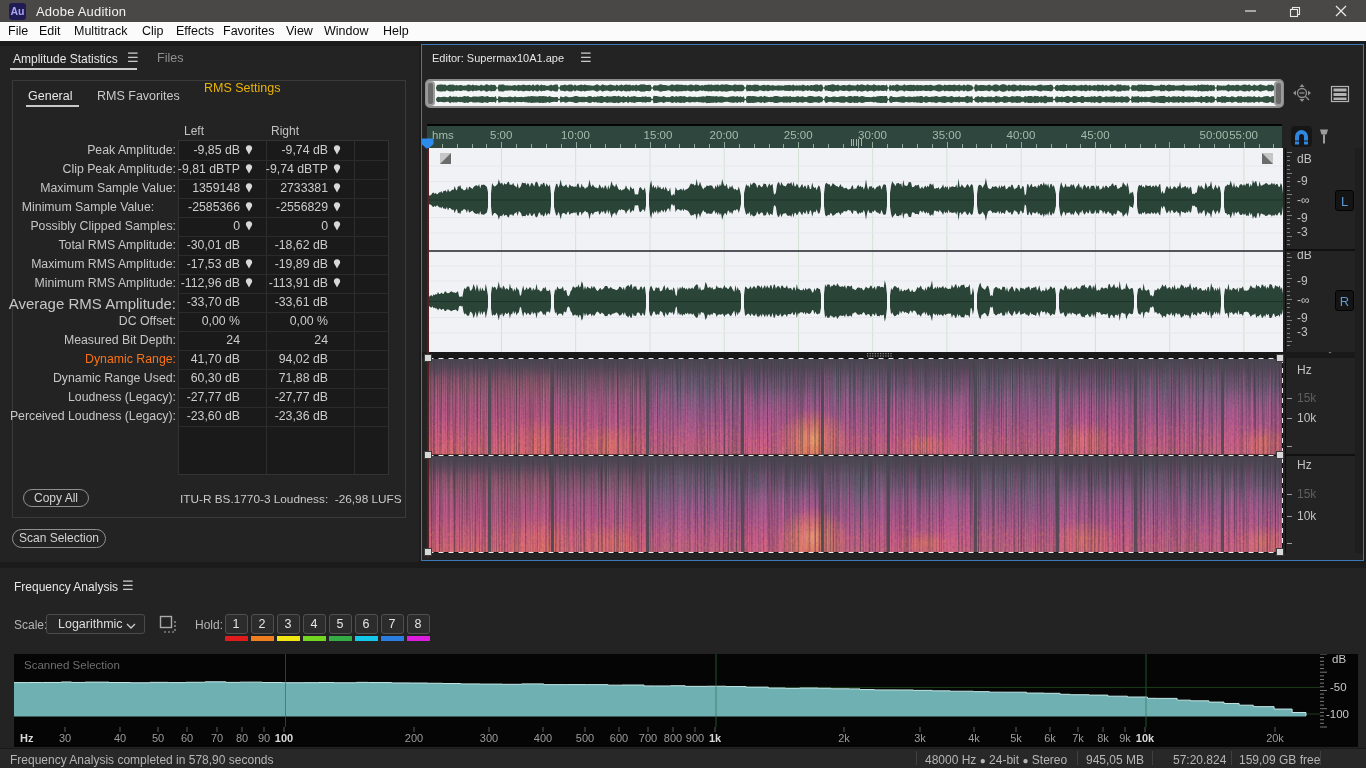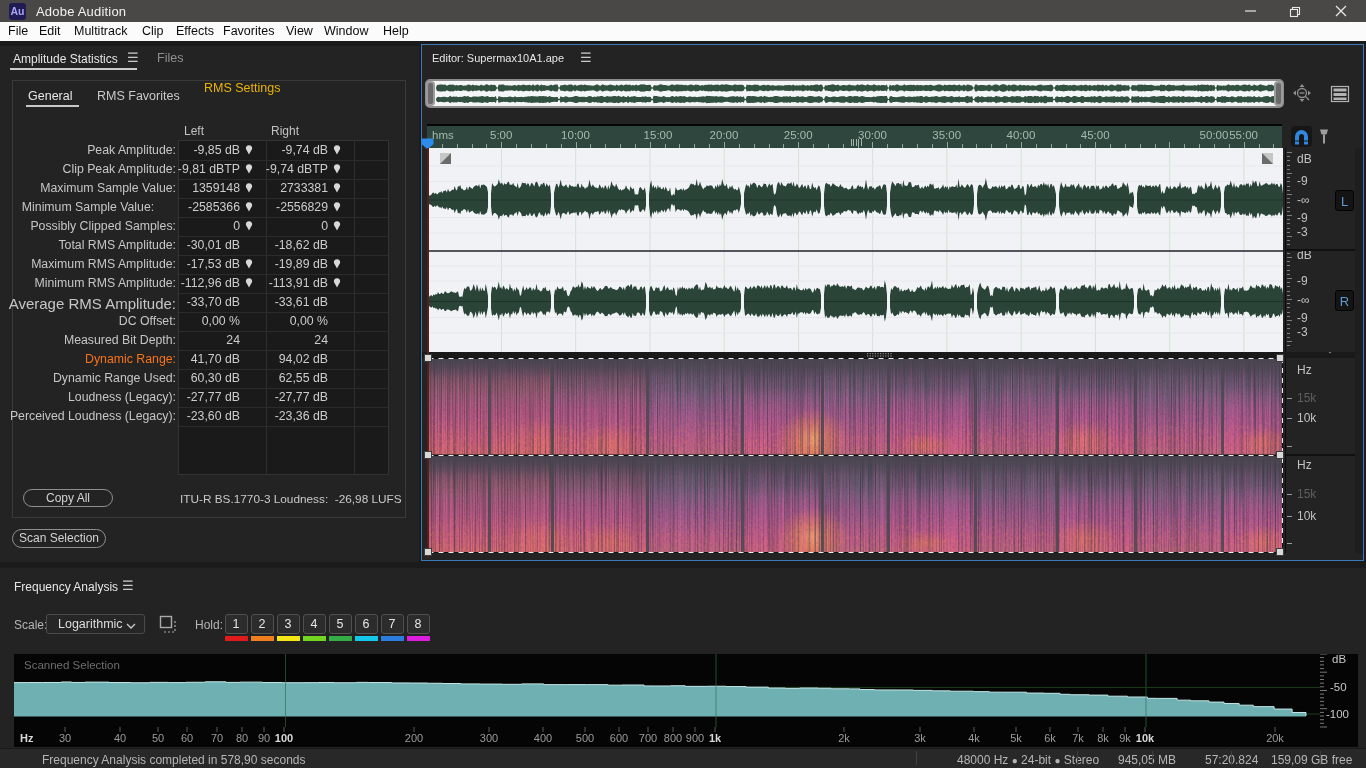--- a/index.html
+++ b/index.html
@@ -49,21 +49,21 @@
 .scdim { color:#5f5f5f; }
 .chbtn { position:absolute; left:49px; width:19px; height:21px; background:#141414; border:1px solid #020202;
   border-radius:3px; color:#5e99d3; font-size:13px; text-align:center; line-height:21px; }
 .sctick { position:absolute; left:1px; height:1px; background:#9a9a9a; }
 
 #fqdrop { position:absolute; left:46px; top:614px; width:99px; height:20px; background:#262626; border:1px solid #4b4b4b; border-radius:3px; }
 .holdbtn { position:absolute; top:614px; width:23px; height:20px; background:#2c2c2c; border:1px solid #505050;
   border-radius:3px; color:#e5e5e5; font-size:12.5px; text-align:center; line-height:18px; }
 .holdbar { position:absolute; top:636px; width:23px; height:5px; }
 .sep { position:absolute; top:751px; width:1px; height:14px; background:#404040; }
-.stxt { position:absolute; top:753px; font-size:12px; color:#b5b5b5; white-space:nowrap;margin-left:32px; }
+.stxt { position:absolute; top:753px; font-size:12px; color:#b5b5b5; white-space:nowrap; }
 </style>
 </head>
 <body>
 
 <div id="titlebar">
   <div id="aulogo">Au</div>
   <div id="apptitle">Adobe Audition</div>
   <svg class="abs" style="left:1240px;top:0" width="126" height="22">
     <line x1="5" y1="11" x2="16" y2="11" stroke="#e8e8e8" stroke-width="1.2"></line>
     <rect x="52.5" y="7.5" width="7" height="7" fill="none" stroke="#e8e8e8" stroke-width="1.1"></rect>
@@ -188,28 +188,28 @@
 <div class="val" style="left:150px;top:314px;width:90px">0,00 %</div>
 <div class="val" style="left:238px;top:314px;width:90px">0,00 %</div>
 <div class="txt" style="left:0;top:333px;width:176px;text-align:right;font-size:12.3px;color:#c6c6c6">Measured Bit Depth:</div>
 <div class="val" style="left:150px;top:333px;width:90px">24</div>
 <div class="val" style="left:238px;top:333px;width:90px">24</div>
 <div class="txt" style="left:0;top:352px;width:176px;text-align:right;font-size:12.3px;color:#f97316">Dynamic Range:</div>
 <div class="val" style="left:150px;top:352px;width:90px">41,70 dB</div>
 <div class="val" style="left:238px;top:352px;width:90px">94,02 dB</div>
 <div class="txt" style="left:0;top:371px;width:176px;text-align:right;font-size:12.3px;color:#c6c6c6">Dynamic Range Used:</div>
 <div class="val" style="left:150px;top:371px;width:90px">60,30 dB</div>
-<div class="val" style="left:238px;top:371px;width:90px">62,55 dB</div>
+<div class="val" style="left:238px;top:371px;width:90px">71,88 dB</div>
 <div class="txt" style="left:0;top:390px;width:176px;text-align:right;font-size:12.3px;color:#c6c6c6">Loudness (Legacy):</div>
 <div class="val" style="left:150px;top:390px;width:90px">-27,77 dB</div>
 <div class="val" style="left:238px;top:390px;width:90px">-27,77 dB</div>
 <div class="txt" style="left:0;top:409px;width:176px;text-align:right;font-size:12.3px;color:#c6c6c6">Perceived Loudness (Legacy):</div>
 <div class="val" style="left:150px;top:409px;width:90px">-23,60 dB</div>
 <div class="val" style="left:238px;top:409px;width:90px">-23,36 dB</div>
-<div class="btn" style="left:23px;top:489px;width:90px;height:18px;line-height:16px">Copy All</div>
+<div class="btn" style="left:23px;top:489px;width:66px;height:18px;line-height:16px">Copy All</div>
 <div class="txt" style="left:180px;top:492px;font-size:11.8px;color:#c9c9c9">ITU-R BS.1770-3 Loudness:&nbsp; -26,98 LUFS</div>
 <div class="btn" style="left:12px;top:529px;width:94px;height:19px;line-height:17px">Scan Selection</div>
 
 <div id="editorpanel"></div>
 <div class="ptab" style="left:432px;top:52px;font-size:11px">Editor: Supermax10A1.ape</div>
 <div class="hamb" style="left:580px;top:50px">☰</div>
 <div id="overview">
   <svg width="855" height="25" style="position:absolute;left:0;top:0">
       <path d="M9.0,6.5 L10.0,3.9 L11.6,3.7 L13.3,3.6 L14.9,3.4 L16.5,3.7 L18.2,3.4 L19.8,4.8 L21.4,4.1 L23.1,3.4 L24.7,3.8 L26.3,3.4 L28.0,4.6 L29.6,4.1 L31.2,4.4 L32.9,4.0 L34.5,3.9 L36.1,4.8 L37.8,4.5 L39.4,4.4 L41.0,3.4 L42.7,3.7 L44.3,4.6 L45.9,3.6 L47.6,4.6 L49.2,3.9 L50.8,4.6 L52.5,4.8 L54.1,3.5 L55.7,4.5 L57.4,4.5 L59.0,3.3 L60.6,3.5 L62.3,4.4 L63.9,3.4 L65.5,4.0 L67.2,3.8 L68.8,4.5 L69.8,6.5 L70.7,6.5 L71.7,3.4 L73.4,3.8 L75.0,3.4 L76.6,3.5 L78.3,4.4 L79.9,4.3 L81.5,4.6 L83.2,4.6 L84.8,4.7 L86.4,4.3 L88.1,3.9 L89.7,4.8 L91.3,3.8 L93.0,4.3 L94.6,4.3 L96.3,3.6 L97.9,4.1 L99.5,4.3 L101.2,4.1 L102.8,3.7 L104.4,4.7 L106.1,3.3 L107.7,4.8 L109.3,3.7 L111.0,3.5 L112.6,4.8 L114.2,3.6 L115.9,4.3 L117.5,3.9 L119.1,4.8 L120.8,4.7 L122.4,4.5 L124.0,3.4 L125.7,4.5 L127.3,3.7 L128.9,3.4 L130.6,3.4 L131.6,6.5 L132.5,6.5 L133.5,4.3 L135.1,4.3 L136.7,4.0 L138.3,3.6 L139.9,4.6 L141.5,3.7 L143.2,3.6 L144.8,3.5 L146.4,4.7 L148.0,3.4 L149.6,4.7 L151.2,4.3 L152.8,3.9 L154.4,3.4 L156.0,4.3 L157.6,3.4 L159.3,4.0 L160.9,4.3 L162.5,4.3 L164.1,4.5 L165.7,4.7 L167.3,4.6 L168.9,3.8 L170.5,3.3 L172.1,4.6 L173.7,4.7 L175.4,3.3 L177.0,4.0 L178.6,4.2 L180.2,4.4 L181.8,3.9 L183.4,3.6 L185.0,4.1 L186.6,4.2 L188.2,4.7 L189.9,3.4 L191.5,4.8 L193.1,4.1 L194.7,3.5 L196.3,4.6 L197.9,3.7 L199.5,3.4 L201.1,3.9 L202.7,3.6 L204.3,4.6 L206.0,4.1 L207.6,4.6 L209.2,3.5 L210.8,4.4 L212.4,4.1 L214.0,3.3 L215.6,3.5 L217.2,3.3 L218.8,4.1 L220.4,4.1 L222.1,3.7 L223.7,4.1 L224.7,6.5 L225.6,6.5 L226.6,4.4 L228.2,4.2 L229.8,4.6 L231.4,4.2 L233.0,3.3 L234.7,3.4 L236.3,3.9 L237.9,4.1 L239.5,4.3 L241.1,4.7 L242.7,4.4 L244.3,3.6 L245.9,3.5 L247.5,4.3 L249.1,3.6 L250.8,3.6 L252.4,3.8 L254.0,3.8 L255.6,3.7 L257.2,4.3 L258.8,3.7 L260.4,4.4 L262.0,4.1 L263.6,3.6 L265.3,3.8 L266.9,4.4 L268.5,3.4 L270.1,3.8 L271.7,3.9 L273.3,4.8 L274.9,4.0 L276.5,4.4 L278.1,3.8 L279.7,4.1 L281.4,3.6 L283.0,3.8 L284.6,3.6 L286.2,4.3 L287.8,3.8 L289.4,3.7 L291.0,3.6 L292.6,4.3 L294.2,3.5 L295.8,3.5 L297.5,3.8 L299.1,3.3 L300.7,3.4 L302.3,4.0 L303.9,4.0 L305.5,4.6 L307.1,3.5 L308.7,3.4 L310.3,4.1 L311.9,3.8 L313.6,3.7 L315.2,3.7 L316.8,4.5 L317.8,6.5 L318.7,6.5 L319.7,3.6 L321.3,3.9 L322.9,3.8 L324.5,4.2 L326.1,3.9 L327.7,3.6 L329.4,3.8 L331.0,3.7 L332.6,4.8 L334.2,4.6 L335.8,4.1 L337.4,3.8 L339.0,4.5 L340.6,3.8 L342.2,3.9 L343.8,4.7 L345.4,4.1 L347.0,4.5 L348.6,4.7 L350.2,4.6 L351.8,4.3 L353.4,4.5 L355.0,4.5 L356.6,4.7 L358.3,4.1 L359.9,4.2 L361.5,3.9 L363.1,3.9 L364.7,4.4 L366.3,3.4 L367.9,4.8 L369.5,4.2 L371.1,4.4 L372.7,4.2 L374.3,4.6 L375.9,3.6 L377.5,4.2 L379.1,4.7 L380.7,3.9 L382.3,4.7 L383.9,4.0 L385.6,4.3 L387.2,3.9 L388.8,3.4 L390.4,3.6 L392.0,4.2 L393.6,3.6 L395.2,3.8 L396.2,6.5 L397.1,6.5 L398.1,4.2 L399.8,4.6 L401.4,3.9 L403.0,4.0 L404.6,3.4 L406.3,3.3 L407.9,3.9 L409.5,4.3 L411.1,3.5 L412.8,4.8 L414.4,4.6 L416.0,4.0 L417.6,3.9 L419.3,4.6 L420.9,3.9 L422.5,3.5 L424.1,4.2 L425.8,4.2 L427.4,4.5 L429.0,4.4 L430.6,3.3 L432.2,4.2 L433.9,3.4 L435.5,3.4 L437.1,3.9 L438.7,4.4 L440.4,3.3 L442.0,4.1 L443.6,4.2 L445.2,4.3 L446.9,3.3 L448.5,4.1 L450.1,4.4 L451.7,4.1 L453.4,4.6 L455.0,3.9 L456.6,4.1 L458.2,4.4 L459.9,3.6 L460.9,6.5 L461.8,6.5 L462.8,3.6 L464.4,4.8 L466.0,4.0 L467.7,4.4 L469.3,3.4 L470.9,3.6 L472.5,4.4 L474.1,4.4 L475.7,4.6 L477.3,3.3 L479.0,4.4 L480.6,3.9 L482.2,4.1 L483.8,3.8 L485.4,3.9 L487.0,3.7 L488.6,4.6 L490.3,3.7 L491.9,4.3 L493.5,4.0 L495.1,4.3 L496.7,4.4 L498.3,4.0 L499.9,4.1 L501.6,4.3 L503.2,3.7 L504.8,3.9 L506.4,4.7 L508.0,4.4 L509.6,4.1 L511.2,3.4 L512.9,3.5 L514.5,4.0 L516.1,4.8 L517.7,3.6 L519.3,4.2 L520.9,3.9 L522.5,3.7 L524.2,3.9 L525.8,4.1 L527.4,3.4 L529.0,4.2 L530.6,4.2 L532.2,3.5 L533.8,4.5 L535.5,4.4 L537.1,3.6 L538.7,4.7 L540.3,3.5 L541.9,3.8 L543.5,4.2 L545.1,4.4 L546.1,6.5 L547.1,6.5 L548.1,3.6 L549.7,3.4 L551.3,4.6 L552.9,4.1 L554.5,4.0 L556.1,4.1 L557.8,4.3 L559.4,4.6 L561.0,3.9 L562.6,3.6 L564.2,4.7 L565.8,4.5 L567.4,3.6 L569.1,3.6 L570.7,3.8 L572.3,4.8 L573.9,3.7 L575.5,3.3 L577.1,3.3 L578.7,3.7 L580.3,4.7 L582.0,3.5 L583.6,4.5 L585.2,3.8 L586.8,3.4 L588.4,3.7 L590.0,4.6 L591.6,4.4 L593.3,3.4 L594.9,4.6 L596.5,3.9 L598.1,4.2 L599.7,4.6 L601.3,3.9 L602.9,4.7 L604.5,4.6 L606.2,4.2 L607.8,4.7 L609.4,4.7 L611.0,3.9 L612.6,3.7 L614.2,3.5 L615.8,4.6 L617.4,4.2 L619.1,4.3 L620.7,3.9 L622.3,4.1 L623.9,3.4 L625.5,4.2 L626.5,6.5 L627.5,6.5 L628.5,4.7 L630.1,3.8 L631.7,4.6 L633.4,3.9 L635.0,4.0 L636.6,3.4 L638.3,4.0 L639.9,3.9 L641.5,4.4 L643.2,4.0 L644.8,4.4 L646.4,3.7 L648.1,4.0 L649.7,4.6 L651.3,4.4 L653.0,4.2 L654.6,3.7 L656.2,4.5 L657.9,3.7 L659.5,3.8 L661.1,4.7 L662.8,3.8 L664.4,4.7 L666.0,4.6 L667.7,3.9 L669.3,4.4 L670.9,3.5 L672.6,4.1 L674.2,4.3 L675.8,3.6 L677.5,4.8 L679.1,3.7 L680.7,4.7 L682.4,4.6 L684.0,3.4 L685.6,3.8 L687.3,4.5 L688.9,4.6 L690.5,3.3 L692.2,3.8 L693.8,3.6 L695.4,4.6 L697.1,3.9 L698.7,4.3 L700.3,4.4 L702.0,4.3 L703.0,6.5 L703.9,6.5 L704.9,3.9 L706.5,4.3 L708.1,4.2 L709.7,4.6 L711.4,3.6 L713.0,3.8 L714.6,3.6 L716.2,4.1 L717.8,3.5 L719.4,4.0 L721.0,3.9 L722.7,3.9 L724.3,3.7 L725.9,4.2 L727.5,4.7 L729.1,4.8 L730.7,4.5 L732.3,4.7 L734.0,3.5 L735.6,4.1 L737.2,3.7 L738.8,4.8 L740.4,4.1 L742.0,3.5 L743.6,3.9 L745.3,4.2 L746.9,4.1 L748.5,4.7 L750.1,4.6 L751.7,4.6 L753.3,4.2 L754.9,4.2 L756.6,3.5 L758.2,4.6 L759.8,4.4 L761.4,4.4 L763.0,4.6 L764.6,4.4 L766.2,4.4 L767.9,4.1 L769.5,4.8 L771.1,3.4 L772.7,4.2 L774.3,3.4 L775.9,3.8 L777.5,3.8 L779.2,4.1 L780.8,3.4 L782.4,4.6 L784.0,3.8 L785.6,4.4 L787.2,3.8 L788.2,6.5 L789.2,6.5 L790.2,3.7 L791.8,4.6 L793.4,4.5 L795.0,4.8 L796.6,4.5 L798.2,4.7 L799.8,4.2 L801.4,3.3 L803.0,4.3 L804.6,4.3 L806.2,4.1 L807.8,4.4 L809.4,3.7 L811.1,3.7 L812.7,4.6 L814.3,4.4 L815.9,3.8 L817.5,3.4 L819.1,3.8 L820.7,4.2 L822.3,3.3 L823.9,4.8 L825.5,4.7 L827.1,3.6 L828.7,4.2 L830.3,4.7 L831.9,4.0 L833.5,3.3 L835.1,4.0 L836.8,4.3 L838.4,4.7 L840.0,4.7 L841.6,3.5 L843.2,4.1 L844.8,3.4 L846.4,4.7 L848.0,4.4 L849.0,6.5 L849.0,7.5 L848.0,9.6 L846.4,9.3 L844.8,10.6 L843.2,9.9 L841.6,10.5 L840.0,9.3 L838.4,9.3 L836.8,9.7 L835.1,10.0 L833.5,10.7 L831.9,10.0 L830.3,9.3 L828.7,9.8 L827.1,10.4 L825.5,9.3 L823.9,9.2 L822.3,10.7 L820.7,9.8 L819.1,10.2 L817.5,10.6 L815.9,10.2 L814.3,9.6 L812.7,9.4 L811.1,10.3 L809.4,10.3 L807.8,9.6 L806.2,9.9 L804.6,9.7 L803.0,9.7 L801.4,10.7 L799.8,9.8 L798.2,9.3 L796.6,9.5 L795.0,9.2 L793.4,9.5 L791.8,9.4 L790.2,10.3 L789.2,7.5 L788.2,7.5 L787.2,10.2 L785.6,9.6 L784.0,10.2 L782.4,9.4 L780.8,10.6 L779.2,9.9 L777.5,10.2 L775.9,10.2 L774.3,10.6 L772.7,9.8 L771.1,10.6 L769.5,9.2 L767.9,9.9 L766.2,9.6 L764.6,9.6 L763.0,9.4 L761.4,9.6 L759.8,9.6 L758.2,9.4 L756.6,10.5 L754.9,9.8 L753.3,9.8 L751.7,9.4 L750.1,9.4 L748.5,9.3 L746.9,9.9 L745.3,9.8 L743.6,10.1 L742.0,10.5 L740.4,9.9 L738.8,9.2 L737.2,10.3 L735.6,9.9 L734.0,10.5 L732.3,9.3 L730.7,9.5 L729.1,9.2 L727.5,9.3 L725.9,9.8 L724.3,10.3 L722.7,10.1 L721.0,10.1 L719.4,10.0 L717.8,10.5 L716.2,9.9 L714.6,10.4 L713.0,10.2 L711.4,10.4 L709.7,9.4 L708.1,9.8 L706.5,9.7 L704.9,10.1 L703.9,7.5 L703.0,7.5 L702.0,9.7 L700.3,9.6 L698.7,9.7 L697.1,10.1 L695.4,9.4 L693.8,10.4 L692.2,10.2 L690.5,10.7 L688.9,9.4 L687.3,9.5 L685.6,10.2 L684.0,10.6 L682.4,9.4 L680.7,9.3 L679.1,10.3 L677.5,9.2 L675.8,10.4 L674.2,9.7 L672.6,9.9 L670.9,10.5 L669.3,9.6 L667.7,10.1 L666.0,9.4 L664.4,9.3 L662.8,10.2 L661.1,9.3 L659.5,10.2 L657.9,10.3 L656.2,9.5 L654.6,10.3 L653.0,9.8 L651.3,9.6 L649.7,9.4 L648.1,10.0 L646.4,10.3 L644.8,9.6 L643.2,10.0 L641.5,9.6 L639.9,10.1 L638.3,10.0 L636.6,10.6 L635.0,10.0 L633.4,10.1 L631.7,9.4 L630.1,10.2 L628.5,9.3 L627.5,7.5 L626.5,7.5 L625.5,9.8 L623.9,10.6 L622.3,9.9 L620.7,10.1 L619.1,9.7 L617.4,9.8 L615.8,9.4 L614.2,10.5 L612.6,10.3 L611.0,10.1 L609.4,9.3 L607.8,9.3 L606.2,9.8 L604.5,9.4 L602.9,9.3 L601.3,10.1 L599.7,9.4 L598.1,9.8 L596.5,10.1 L594.9,9.4 L593.3,10.6 L591.6,9.6 L590.0,9.4 L588.4,10.3 L586.8,10.6 L585.2,10.2 L583.6,9.5 L582.0,10.5 L580.3,9.3 L578.7,10.3 L577.1,10.7 L575.5,10.7 L573.9,10.3 L572.3,9.2 L570.7,10.2 L569.1,10.4 L567.4,10.4 L565.8,9.5 L564.2,9.3 L562.6,10.4 L561.0,10.1 L559.4,9.4 L557.8,9.7 L556.1,9.9 L554.5,10.0 L552.9,9.9 L551.3,9.4 L549.7,10.6 L548.1,10.4 L547.1,7.5 L546.1,7.5 L545.1,9.6 L543.5,9.8 L541.9,10.2 L540.3,10.5 L538.7,9.3 L537.1,10.4 L535.5,9.6 L533.8,9.5 L532.2,10.5 L530.6,9.8 L529.0,9.8 L527.4,10.6 L525.8,9.9 L524.2,10.1 L522.5,10.3 L520.9,10.1 L519.3,9.8 L517.7,10.4 L516.1,9.2 L514.5,10.0 L512.9,10.5 L511.2,10.6 L509.6,9.9 L508.0,9.6 L506.4,9.3 L504.8,10.1 L503.2,10.3 L501.6,9.7 L499.9,9.9 L498.3,10.0 L496.7,9.6 L495.1,9.7 L493.5,10.0 L491.9,9.7 L490.3,10.3 L488.6,9.4 L487.0,10.3 L485.4,10.1 L483.8,10.2 L482.2,9.9 L480.6,10.1 L479.0,9.6 L477.3,10.7 L475.7,9.4 L474.1,9.6 L472.5,9.6 L470.9,10.4 L469.3,10.6 L467.7,9.6 L466.0,10.0 L464.4,9.2 L462.8,10.4 L461.8,7.5 L460.9,7.5 L459.9,10.4 L458.2,9.6 L456.6,9.9 L455.0,10.1 L453.4,9.4 L451.7,9.9 L450.1,9.6 L448.5,9.9 L446.9,10.7 L445.2,9.7 L443.6,9.8 L442.0,9.9 L440.4,10.7 L438.7,9.6 L437.1,10.1 L435.5,10.6 L433.9,10.6 L432.2,9.8 L430.6,10.7 L429.0,9.6 L427.4,9.5 L425.8,9.8 L424.1,9.8 L422.5,10.5 L420.9,10.1 L419.3,9.4 L417.6,10.1 L416.0,10.0 L414.4,9.4 L412.8,9.2 L411.1,10.5 L409.5,9.7 L407.9,10.1 L406.3,10.7 L404.6,10.6 L403.0,10.0 L401.4,10.1 L399.8,9.4 L398.1,9.8 L397.1,7.5 L396.2,7.5 L395.2,10.2 L393.6,10.4 L392.0,9.8 L390.4,10.4 L388.8,10.6 L387.2,10.1 L385.6,9.7 L383.9,10.0 L382.3,9.3 L380.7,10.1 L379.1,9.3 L377.5,9.8 L375.9,10.4 L374.3,9.4 L372.7,9.8 L371.1,9.6 L369.5,9.8 L367.9,9.2 L366.3,10.6 L364.7,9.6 L363.1,10.1 L361.5,10.1 L359.9,9.8 L358.3,9.9 L356.6,9.3 L355.0,9.5 L353.4,9.5 L351.8,9.7 L350.2,9.4 L348.6,9.3 L347.0,9.5 L345.4,9.9 L343.8,9.3 L342.2,10.1 L340.6,10.2 L339.0,9.5 L337.4,10.2 L335.8,9.9 L334.2,9.4 L332.6,9.2 L331.0,10.3 L329.4,10.2 L327.7,10.4 L326.1,10.1 L324.5,9.8 L322.9,10.2 L321.3,10.1 L319.7,10.4 L318.7,7.5 L317.8,7.5 L316.8,9.5 L315.2,10.3 L313.6,10.3 L311.9,10.2 L310.3,9.9 L308.7,10.6 L307.1,10.5 L305.5,9.4 L303.9,10.0 L302.3,10.0 L300.7,10.6 L299.1,10.7 L297.5,10.2 L295.8,10.5 L294.2,10.5 L292.6,9.7 L291.0,10.4 L289.4,10.3 L287.8,10.2 L286.2,9.7 L284.6,10.4 L283.0,10.2 L281.4,10.4 L279.7,9.9 L278.1,10.2 L276.5,9.6 L274.9,10.0 L273.3,9.2 L271.7,10.1 L270.1,10.2 L268.5,10.6 L266.9,9.6 L265.3,10.2 L263.6,10.4 L262.0,9.9 L260.4,9.6 L258.8,10.3 L257.2,9.7 L255.6,10.3 L254.0,10.2 L252.4,10.2 L250.8,10.4 L249.1,10.4 L247.5,9.7 L245.9,10.5 L244.3,10.4 L242.7,9.6 L241.1,9.3 L239.5,9.7 L237.9,9.9 L236.3,10.1 L234.7,10.6 L233.0,10.7 L231.4,9.8 L229.8,9.4 L228.2,9.8 L226.6,9.6 L225.6,7.5 L224.7,7.5 L223.7,9.9 L222.1,10.3 L220.4,9.9 L218.8,9.9 L217.2,10.7 L215.6,10.5 L214.0,10.7 L212.4,9.9 L210.8,9.6 L209.2,10.5 L207.6,9.4 L206.0,9.9 L204.3,9.4 L202.7,10.4 L201.1,10.1 L199.5,10.6 L197.9,10.3 L196.3,9.4 L194.7,10.5 L193.1,9.9 L191.5,9.2 L189.9,10.6 L188.2,9.3 L186.6,9.8 L185.0,9.9 L183.4,10.4 L181.8,10.1 L180.2,9.6 L178.6,9.8 L177.0,10.0 L175.4,10.7 L173.7,9.3 L172.1,9.4 L170.5,10.7 L168.9,10.2 L167.3,9.4 L165.7,9.3 L164.1,9.5 L162.5,9.7 L160.9,9.7 L159.3,10.0 L157.6,10.6 L156.0,9.7 L154.4,10.6 L152.8,10.1 L151.2,9.7 L149.6,9.3 L148.0,10.6 L146.4,9.3 L144.8,10.5 L143.2,10.4 L141.5,10.3 L139.9,9.4 L138.3,10.4 L136.7,10.0 L135.1,9.7 L133.5,9.7 L132.5,7.5 L131.6,7.5 L130.6,10.6 L128.9,10.6 L127.3,10.3 L125.7,9.5 L124.0,10.6 L122.4,9.5 L120.8,9.3 L119.1,9.2 L117.5,10.1 L115.9,9.7 L114.2,10.4 L112.6,9.2 L111.0,10.5 L109.3,10.3 L107.7,9.2 L106.1,10.7 L104.4,9.3 L102.8,10.3 L101.2,9.9 L99.5,9.7 L97.9,9.9 L96.3,10.4 L94.6,9.7 L93.0,9.7 L91.3,10.2 L89.7,9.2 L88.1,10.1 L86.4,9.7 L84.8,9.3 L83.2,9.4 L81.5,9.4 L79.9,9.7 L78.3,9.6 L76.6,10.5 L75.0,10.6 L73.4,10.2 L71.7,10.6 L70.7,7.5 L69.8,7.5 L68.8,9.5 L67.2,10.2 L65.5,10.0 L63.9,10.6 L62.3,9.6 L60.6,10.5 L59.0,10.7 L57.4,9.5 L55.7,9.5 L54.1,10.5 L52.5,9.2 L50.8,9.4 L49.2,10.1 L47.6,9.4 L45.9,10.4 L44.3,9.4 L42.7,10.3 L41.0,10.6 L39.4,9.6 L37.8,9.5 L36.1,9.2 L34.5,10.1 L32.9,10.0 L31.2,9.6 L29.6,9.9 L28.0,9.4 L26.3,10.6 L24.7,10.2 L23.1,10.6 L21.4,9.9 L19.8,9.2 L18.2,10.6 L16.5,10.3 L14.9,10.6 L13.3,10.4 L11.6,10.3 L10.0,10.1 L9.0,7.5 Z" fill="#31503f"></path>
 <path d="M9.0,18.0 L10.0,16.2 L11.6,15.7 L13.3,16.2 L14.9,15.9 L16.5,15.7 L18.2,15.8 L19.8,16.2 L21.4,16.2 L23.1,14.8 L24.7,16.0 L26.3,15.5 L28.0,15.7 L29.6,15.5 L31.2,16.2 L32.9,15.8 L34.5,16.1 L36.1,15.5 L37.8,14.9 L39.4,15.4 L41.0,15.0 L42.7,16.0 L44.3,16.3 L45.9,15.5 L47.6,15.6 L49.2,15.4 L50.8,15.7 L52.5,15.4 L54.1,15.2 L55.7,14.9 L57.4,15.8 L59.0,15.6 L60.6,15.1 L62.3,16.0 L63.9,16.1 L65.5,15.8 L67.2,16.2 L68.8,15.1 L69.8,18.0 L70.7,18.0 L71.7,15.1 L73.4,15.8 L75.0,16.1 L76.6,16.2 L78.3,15.9 L79.9,16.2 L81.5,15.7 L83.2,15.4 L84.8,15.9 L86.4,16.2 L88.1,15.2 L89.7,16.2 L91.3,16.0 L93.0,15.9 L94.6,15.7 L96.3,16.2 L97.9,15.7 L99.5,15.8 L101.2,15.2 L102.8,15.5 L104.4,15.0 L106.1,15.3 L107.7,15.2 L109.3,15.4 L111.0,15.6 L112.6,15.1 L114.2,15.3 L115.9,14.9 L117.5,15.2 L119.1,15.2 L120.8,15.9 L122.4,15.1 L124.0,15.7 L125.7,16.1 L127.3,16.2 L128.9,16.0 L130.6,15.9 L131.6,18.0 L132.5,18.0 L133.5,15.3 L135.1,15.9 L136.7,16.2 L138.3,15.2 L139.9,15.5 L141.5,16.3 L143.2,16.2 L144.8,16.1 L146.4,15.8 L148.0,15.0 L149.6,14.9 L151.2,15.4 L152.8,16.0 L154.4,15.7 L156.0,15.8 L157.6,15.8 L159.3,16.3 L160.9,15.4 L162.5,15.1 L164.1,15.2 L165.7,16.2 L167.3,15.5 L168.9,16.0 L170.5,15.2 L172.1,15.6 L173.7,14.9 L175.4,15.1 L177.0,16.1 L178.6,15.8 L180.2,14.9 L181.8,15.6 L183.4,15.6 L185.0,15.6 L186.6,15.1 L188.2,14.9 L189.9,15.5 L191.5,14.8 L193.1,15.4 L194.7,16.1 L196.3,15.1 L197.9,15.7 L199.5,16.2 L201.1,14.8 L202.7,16.3 L204.3,15.4 L206.0,15.6 L207.6,15.0 L209.2,15.7 L210.8,16.0 L212.4,15.9 L214.0,16.0 L215.6,15.5 L217.2,15.8 L218.8,15.2 L220.4,15.9 L222.1,15.8 L223.7,15.9 L224.7,18.0 L225.6,18.0 L226.6,14.8 L228.2,15.0 L229.8,15.0 L231.4,15.4 L233.0,15.7 L234.7,16.1 L236.3,15.1 L237.9,15.6 L239.5,16.2 L241.1,16.0 L242.7,16.2 L244.3,15.2 L245.9,14.9 L247.5,16.0 L249.1,15.1 L250.8,15.8 L252.4,15.3 L254.0,15.0 L255.6,15.4 L257.2,15.1 L258.8,15.7 L260.4,16.3 L262.0,15.5 L263.6,15.4 L265.3,16.0 L266.9,15.7 L268.5,15.8 L270.1,16.3 L271.7,15.8 L273.3,15.7 L274.9,15.6 L276.5,15.2 L278.1,15.7 L279.7,14.8 L281.4,15.1 L283.0,14.9 L284.6,15.3 L286.2,15.3 L287.8,15.5 L289.4,15.1 L291.0,15.8 L292.6,15.4 L294.2,15.3 L295.8,15.5 L297.5,15.9 L299.1,16.2 L300.7,16.2 L302.3,15.8 L303.9,15.4 L305.5,15.2 L307.1,15.2 L308.7,15.8 L310.3,14.9 L311.9,15.9 L313.6,15.2 L315.2,16.2 L316.8,15.2 L317.8,18.0 L318.7,18.0 L319.7,15.3 L321.3,14.9 L322.9,15.0 L324.5,15.3 L326.1,15.0 L327.7,15.2 L329.4,15.4 L331.0,16.0 L332.6,15.5 L334.2,15.0 L335.8,15.9 L337.4,14.8 L339.0,15.5 L340.6,15.7 L342.2,16.3 L343.8,15.7 L345.4,16.0 L347.0,15.3 L348.6,15.0 L350.2,14.9 L351.8,15.4 L353.4,15.7 L355.0,16.1 L356.6,15.3 L358.3,15.5 L359.9,15.2 L361.5,15.7 L363.1,15.0 L364.7,16.0 L366.3,15.8 L367.9,15.9 L369.5,15.4 L371.1,15.0 L372.7,16.0 L374.3,15.4 L375.9,15.2 L377.5,16.0 L379.1,16.2 L380.7,15.5 L382.3,15.1 L383.9,15.0 L385.6,15.2 L387.2,15.7 L388.8,15.7 L390.4,15.5 L392.0,14.9 L393.6,15.8 L395.2,15.9 L396.2,18.0 L397.1,18.0 L398.1,15.4 L399.8,14.9 L401.4,16.0 L403.0,16.3 L404.6,16.1 L406.3,15.5 L407.9,15.4 L409.5,16.0 L411.1,16.0 L412.8,15.4 L414.4,15.3 L416.0,15.3 L417.6,15.2 L419.3,16.2 L420.9,15.6 L422.5,15.0 L424.1,14.9 L425.8,15.8 L427.4,15.0 L429.0,15.3 L430.6,14.9 L432.2,16.0 L433.9,15.3 L435.5,15.0 L437.1,15.6 L438.7,16.1 L440.4,16.0 L442.0,16.1 L443.6,16.2 L445.2,16.1 L446.9,15.4 L448.5,16.1 L450.1,15.2 L451.7,15.2 L453.4,15.1 L455.0,15.1 L456.6,15.2 L458.2,14.9 L459.9,14.9 L460.9,18.0 L461.8,18.0 L462.8,15.4 L464.4,14.9 L466.0,16.1 L467.7,16.1 L469.3,16.2 L470.9,16.0 L472.5,15.7 L474.1,15.6 L475.7,15.3 L477.3,15.2 L479.0,16.2 L480.6,15.7 L482.2,15.5 L483.8,15.7 L485.4,16.1 L487.0,15.4 L488.6,15.7 L490.3,15.3 L491.9,15.6 L493.5,14.9 L495.1,14.9 L496.7,16.2 L498.3,15.2 L499.9,15.2 L501.6,15.9 L503.2,16.1 L504.8,15.6 L506.4,15.8 L508.0,15.2 L509.6,14.9 L511.2,15.7 L512.9,15.9 L514.5,15.6 L516.1,15.3 L517.7,15.1 L519.3,15.4 L520.9,15.9 L522.5,15.8 L524.2,15.0 L525.8,15.5 L527.4,16.2 L529.0,15.7 L530.6,15.9 L532.2,15.3 L533.8,16.2 L535.5,15.9 L537.1,16.2 L538.7,15.6 L540.3,14.8 L541.9,15.5 L543.5,15.7 L545.1,14.9 L546.1,18.0 L547.1,18.0 L548.1,16.2 L549.7,15.8 L551.3,15.1 L552.9,16.3 L554.5,15.2 L556.1,15.8 L557.8,16.3 L559.4,15.9 L561.0,15.6 L562.6,15.7 L564.2,15.5 L565.8,16.2 L567.4,16.0 L569.1,14.8 L570.7,15.6 L572.3,15.6 L573.9,16.2 L575.5,15.9 L577.1,14.9 L578.7,15.3 L580.3,15.5 L582.0,16.2 L583.6,15.7 L585.2,15.1 L586.8,15.6 L588.4,15.4 L590.0,14.9 L591.6,15.3 L593.3,15.3 L594.9,16.2 L596.5,16.3 L598.1,15.1 L599.7,15.7 L601.3,15.0 L602.9,15.1 L604.5,14.9 L606.2,15.7 L607.8,14.8 L609.4,15.2 L611.0,15.0 L612.6,16.1 L614.2,15.1 L615.8,15.7 L617.4,14.8 L619.1,14.8 L620.7,16.0 L622.3,15.7 L623.9,15.9 L625.5,15.6 L626.5,18.0 L627.5,18.0 L628.5,15.9 L630.1,15.3 L631.7,16.1 L633.4,16.0 L635.0,15.6 L636.6,16.2 L638.3,15.7 L639.9,15.0 L641.5,15.0 L643.2,16.0 L644.8,16.3 L646.4,15.1 L648.1,14.9 L649.7,15.4 L651.3,16.1 L653.0,15.9 L654.6,14.9 L656.2,14.9 L657.9,16.3 L659.5,16.0 L661.1,15.7 L662.8,15.9 L664.4,15.2 L666.0,15.7 L667.7,15.1 L669.3,16.1 L670.9,15.5 L672.6,14.8 L674.2,15.2 L675.8,16.2 L677.5,16.1 L679.1,15.3 L680.7,15.7 L682.4,15.7 L684.0,15.6 L685.6,15.4 L687.3,14.9 L688.9,15.9 L690.5,15.4 L692.2,15.9 L693.8,15.5 L695.4,15.2 L697.1,16.1 L698.7,15.6 L700.3,15.2 L702.0,16.3 L703.0,18.0 L703.9,18.0 L704.9,15.1 L706.5,15.7 L708.1,15.5 L709.7,15.4 L711.4,15.1 L713.0,16.2 L714.6,15.5 L716.2,16.2 L717.8,15.7 L719.4,15.8 L721.0,16.3 L722.7,15.9 L724.3,15.6 L725.9,15.3 L727.5,14.9 L729.1,15.7 L730.7,15.5 L732.3,15.2 L734.0,14.9 L735.6,14.9 L737.2,14.8 L738.8,15.8 L740.4,16.1 L742.0,14.9 L743.6,16.2 L745.3,15.6 L746.9,15.2 L748.5,15.5 L750.1,15.7 L751.7,14.9 L753.3,15.9 L754.9,15.5 L756.6,15.1 L758.2,16.1 L759.8,15.8 L761.4,15.6 L763.0,15.5 L764.6,16.0 L766.2,15.6 L767.9,16.2 L769.5,16.2 L771.1,15.8 L772.7,16.1 L774.3,14.8 L775.9,15.9 L777.5,15.9 L779.2,15.1 L780.8,15.2 L782.4,15.9 L784.0,15.1 L785.6,15.4 L787.2,15.7 L788.2,18.0 L789.2,18.0 L790.2,15.4 L791.8,15.9 L793.4,15.9 L795.0,15.0 L796.6,15.6 L798.2,15.0 L799.8,16.0 L801.4,16.1 L803.0,16.2 L804.6,15.2 L806.2,15.5 L807.8,16.3 L809.4,16.2 L811.1,15.1 L812.7,15.6 L814.3,15.0 L815.9,16.2 L817.5,15.4 L819.1,16.1 L820.7,15.2 L822.3,15.4 L823.9,15.4 L825.5,16.0 L827.1,14.9 L828.7,16.1 L830.3,16.2 L831.9,15.3 L833.5,16.2 L835.1,16.2 L836.8,15.6 L838.4,15.3 L840.0,15.0 L841.6,15.2 L843.2,16.2 L844.8,15.3 L846.4,15.0 L848.0,16.1 L849.0,18.0 L849.0,19.0 L848.0,20.9 L846.4,22.0 L844.8,21.7 L843.2,20.8 L841.6,21.8 L840.0,22.0 L838.4,21.7 L836.8,21.4 L835.1,20.8 L833.5,20.8 L831.9,21.7 L830.3,20.8 L828.7,20.9 L827.1,22.1 L825.5,21.0 L823.9,21.6 L822.3,21.6 L820.7,21.8 L819.1,20.9 L817.5,21.6 L815.9,20.8 L814.3,22.0 L812.7,21.4 L811.1,21.9 L809.4,20.8 L807.8,20.7 L806.2,21.5 L804.6,21.8 L803.0,20.8 L801.4,20.9 L799.8,21.0 L798.2,22.0 L796.6,21.4 L795.0,22.0 L793.4,21.1 L791.8,21.1 L790.2,21.6 L789.2,19.0 L788.2,19.0 L787.2,21.3 L785.6,21.6 L784.0,21.9 L782.4,21.1 L780.8,21.8 L779.2,21.9 L777.5,21.1 L775.9,21.1 L774.3,22.2 L772.7,20.9 L771.1,21.2 L769.5,20.8 L767.9,20.8 L766.2,21.4 L764.6,21.0 L763.0,21.5 L761.4,21.4 L759.8,21.2 L758.2,20.9 L756.6,21.9 L754.9,21.5 L753.3,21.1 L751.7,22.1 L750.1,21.3 L748.5,21.5 L746.9,21.8 L745.3,21.4 L743.6,20.8 L742.0,22.1 L740.4,20.9 L738.8,21.2 L737.2,22.2 L735.6,22.1 L734.0,22.1 L732.3,21.8 L730.7,21.5 L729.1,21.3 L727.5,22.1 L725.9,21.7 L724.3,21.4 L722.7,21.1 L721.0,20.7 L719.4,21.2 L717.8,21.3 L716.2,20.8 L714.6,21.5 L713.0,20.8 L711.4,21.9 L709.7,21.6 L708.1,21.5 L706.5,21.3 L704.9,21.9 L703.9,19.0 L703.0,19.0 L702.0,20.7 L700.3,21.8 L698.7,21.4 L697.1,20.9 L695.4,21.8 L693.8,21.5 L692.2,21.1 L690.5,21.6 L688.9,21.1 L687.3,22.1 L685.6,21.6 L684.0,21.4 L682.4,21.3 L680.7,21.3 L679.1,21.7 L677.5,20.9 L675.8,20.8 L674.2,21.8 L672.6,22.2 L670.9,21.5 L669.3,20.9 L667.7,21.9 L666.0,21.3 L664.4,21.8 L662.8,21.1 L661.1,21.3 L659.5,21.0 L657.9,20.7 L656.2,22.1 L654.6,22.1 L653.0,21.1 L651.3,20.9 L649.7,21.6 L648.1,22.1 L646.4,21.9 L644.8,20.7 L643.2,21.0 L641.5,22.0 L639.9,22.0 L638.3,21.3 L636.6,20.8 L635.0,21.4 L633.4,21.0 L631.7,20.9 L630.1,21.7 L628.5,21.1 L627.5,19.0 L626.5,19.0 L625.5,21.4 L623.9,21.1 L622.3,21.3 L620.7,21.0 L619.1,22.2 L617.4,22.2 L615.8,21.3 L614.2,21.9 L612.6,20.9 L611.0,22.0 L609.4,21.8 L607.8,22.2 L606.2,21.3 L604.5,22.1 L602.9,21.9 L601.3,22.0 L599.7,21.3 L598.1,21.9 L596.5,20.7 L594.9,20.8 L593.3,21.7 L591.6,21.7 L590.0,22.1 L588.4,21.6 L586.8,21.4 L585.2,21.9 L583.6,21.3 L582.0,20.8 L580.3,21.5 L578.7,21.7 L577.1,22.1 L575.5,21.1 L573.9,20.8 L572.3,21.4 L570.7,21.4 L569.1,22.2 L567.4,21.0 L565.8,20.8 L564.2,21.5 L562.6,21.3 L561.0,21.4 L559.4,21.1 L557.8,20.7 L556.1,21.2 L554.5,21.8 L552.9,20.7 L551.3,21.9 L549.7,21.2 L548.1,20.8 L547.1,19.0 L546.1,19.0 L545.1,22.1 L543.5,21.3 L541.9,21.5 L540.3,22.2 L538.7,21.4 L537.1,20.8 L535.5,21.1 L533.8,20.8 L532.2,21.7 L530.6,21.1 L529.0,21.3 L527.4,20.8 L525.8,21.5 L524.2,22.0 L522.5,21.2 L520.9,21.1 L519.3,21.6 L517.7,21.9 L516.1,21.7 L514.5,21.4 L512.9,21.1 L511.2,21.3 L509.6,22.1 L508.0,21.8 L506.4,21.2 L504.8,21.4 L503.2,20.9 L501.6,21.1 L499.9,21.8 L498.3,21.8 L496.7,20.8 L495.1,22.1 L493.5,22.1 L491.9,21.4 L490.3,21.7 L488.6,21.3 L487.0,21.6 L485.4,20.9 L483.8,21.3 L482.2,21.5 L480.6,21.3 L479.0,20.8 L477.3,21.8 L475.7,21.7 L474.1,21.4 L472.5,21.3 L470.9,21.0 L469.3,20.8 L467.7,20.9 L466.0,20.9 L464.4,22.1 L462.8,21.6 L461.8,19.0 L460.9,19.0 L459.9,22.1 L458.2,22.1 L456.6,21.8 L455.0,21.9 L453.4,21.9 L451.7,21.8 L450.1,21.8 L448.5,20.9 L446.9,21.6 L445.2,20.9 L443.6,20.8 L442.0,20.9 L440.4,21.0 L438.7,20.9 L437.1,21.4 L435.5,22.0 L433.9,21.7 L432.2,21.0 L430.6,22.1 L429.0,21.7 L427.4,22.0 L425.8,21.2 L424.1,22.1 L422.5,22.0 L420.9,21.4 L419.3,20.8 L417.6,21.8 L416.0,21.7 L414.4,21.7 L412.8,21.6 L411.1,21.0 L409.5,21.0 L407.9,21.6 L406.3,21.5 L404.6,20.9 L403.0,20.7 L401.4,21.0 L399.8,22.1 L398.1,21.6 L397.1,19.0 L396.2,19.0 L395.2,21.1 L393.6,21.2 L392.0,22.1 L390.4,21.5 L388.8,21.3 L387.2,21.3 L385.6,21.8 L383.9,22.0 L382.3,21.9 L380.7,21.5 L379.1,20.8 L377.5,21.0 L375.9,21.8 L374.3,21.6 L372.7,21.0 L371.1,22.0 L369.5,21.6 L367.9,21.1 L366.3,21.2 L364.7,21.0 L363.1,22.0 L361.5,21.3 L359.9,21.8 L358.3,21.5 L356.6,21.7 L355.0,20.9 L353.4,21.3 L351.8,21.6 L350.2,22.1 L348.6,22.0 L347.0,21.7 L345.4,21.0 L343.8,21.3 L342.2,20.7 L340.6,21.3 L339.0,21.5 L337.4,22.2 L335.8,21.1 L334.2,22.0 L332.6,21.5 L331.0,21.0 L329.4,21.6 L327.7,21.8 L326.1,22.0 L324.5,21.7 L322.9,22.0 L321.3,22.1 L319.7,21.7 L318.7,19.0 L317.8,19.0 L316.8,21.8 L315.2,20.8 L313.6,21.8 L311.9,21.1 L310.3,22.1 L308.7,21.2 L307.1,21.8 L305.5,21.8 L303.9,21.6 L302.3,21.2 L300.7,20.8 L299.1,20.8 L297.5,21.1 L295.8,21.5 L294.2,21.7 L292.6,21.6 L291.0,21.2 L289.4,21.9 L287.8,21.5 L286.2,21.7 L284.6,21.7 L283.0,22.1 L281.4,21.9 L279.7,22.2 L278.1,21.3 L276.5,21.8 L274.9,21.4 L273.3,21.3 L271.7,21.2 L270.1,20.7 L268.5,21.2 L266.9,21.3 L265.3,21.0 L263.6,21.6 L262.0,21.5 L260.4,20.7 L258.8,21.3 L257.2,21.9 L255.6,21.6 L254.0,22.0 L252.4,21.7 L250.8,21.2 L249.1,21.9 L247.5,21.0 L245.9,22.1 L244.3,21.8 L242.7,20.8 L241.1,21.0 L239.5,20.8 L237.9,21.4 L236.3,21.9 L234.7,20.9 L233.0,21.3 L231.4,21.6 L229.8,22.0 L228.2,22.0 L226.6,22.2 L225.6,19.0 L224.7,19.0 L223.7,21.1 L222.1,21.2 L220.4,21.1 L218.8,21.8 L217.2,21.2 L215.6,21.5 L214.0,21.0 L212.4,21.1 L210.8,21.0 L209.2,21.3 L207.6,22.0 L206.0,21.4 L204.3,21.6 L202.7,20.7 L201.1,22.2 L199.5,20.8 L197.9,21.3 L196.3,21.9 L194.7,20.9 L193.1,21.6 L191.5,22.2 L189.9,21.5 L188.2,22.1 L186.6,21.9 L185.0,21.4 L183.4,21.4 L181.8,21.4 L180.2,22.1 L178.6,21.2 L177.0,20.9 L175.4,21.9 L173.7,22.1 L172.1,21.4 L170.5,21.8 L168.9,21.0 L167.3,21.5 L165.7,20.8 L164.1,21.8 L162.5,21.9 L160.9,21.6 L159.3,20.7 L157.6,21.2 L156.0,21.2 L154.4,21.3 L152.8,21.0 L151.2,21.6 L149.6,22.1 L148.0,22.0 L146.4,21.2 L144.8,20.9 L143.2,20.8 L141.5,20.7 L139.9,21.5 L138.3,21.8 L136.7,20.8 L135.1,21.1 L133.5,21.7 L132.5,19.0 L131.6,19.0 L130.6,21.1 L128.9,21.0 L127.3,20.8 L125.7,20.9 L124.0,21.3 L122.4,21.9 L120.8,21.1 L119.1,21.8 L117.5,21.8 L115.9,22.1 L114.2,21.7 L112.6,21.9 L111.0,21.4 L109.3,21.6 L107.7,21.8 L106.1,21.7 L104.4,22.0 L102.8,21.5 L101.2,21.8 L99.5,21.2 L97.9,21.3 L96.3,20.8 L94.6,21.3 L93.0,21.1 L91.3,21.0 L89.7,20.8 L88.1,21.8 L86.4,20.8 L84.8,21.1 L83.2,21.6 L81.5,21.3 L79.9,20.8 L78.3,21.1 L76.6,20.8 L75.0,20.9 L73.4,21.2 L71.7,21.9 L70.7,19.0 L69.8,19.0 L68.8,21.9 L67.2,20.8 L65.5,21.2 L63.9,20.9 L62.3,21.0 L60.6,21.9 L59.0,21.4 L57.4,21.2 L55.7,22.1 L54.1,21.8 L52.5,21.6 L50.8,21.3 L49.2,21.6 L47.6,21.4 L45.9,21.5 L44.3,20.7 L42.7,21.0 L41.0,22.0 L39.4,21.6 L37.8,22.1 L36.1,21.5 L34.5,20.9 L32.9,21.2 L31.2,20.8 L29.6,21.5 L28.0,21.3 L26.3,21.5 L24.7,21.0 L23.1,22.2 L21.4,20.8 L19.8,20.8 L18.2,21.2 L16.5,21.3 L14.9,21.1 L13.3,20.8 L11.6,21.3 L10.0,20.8 L9.0,19.0 Z" fill="#31503f"></path>

